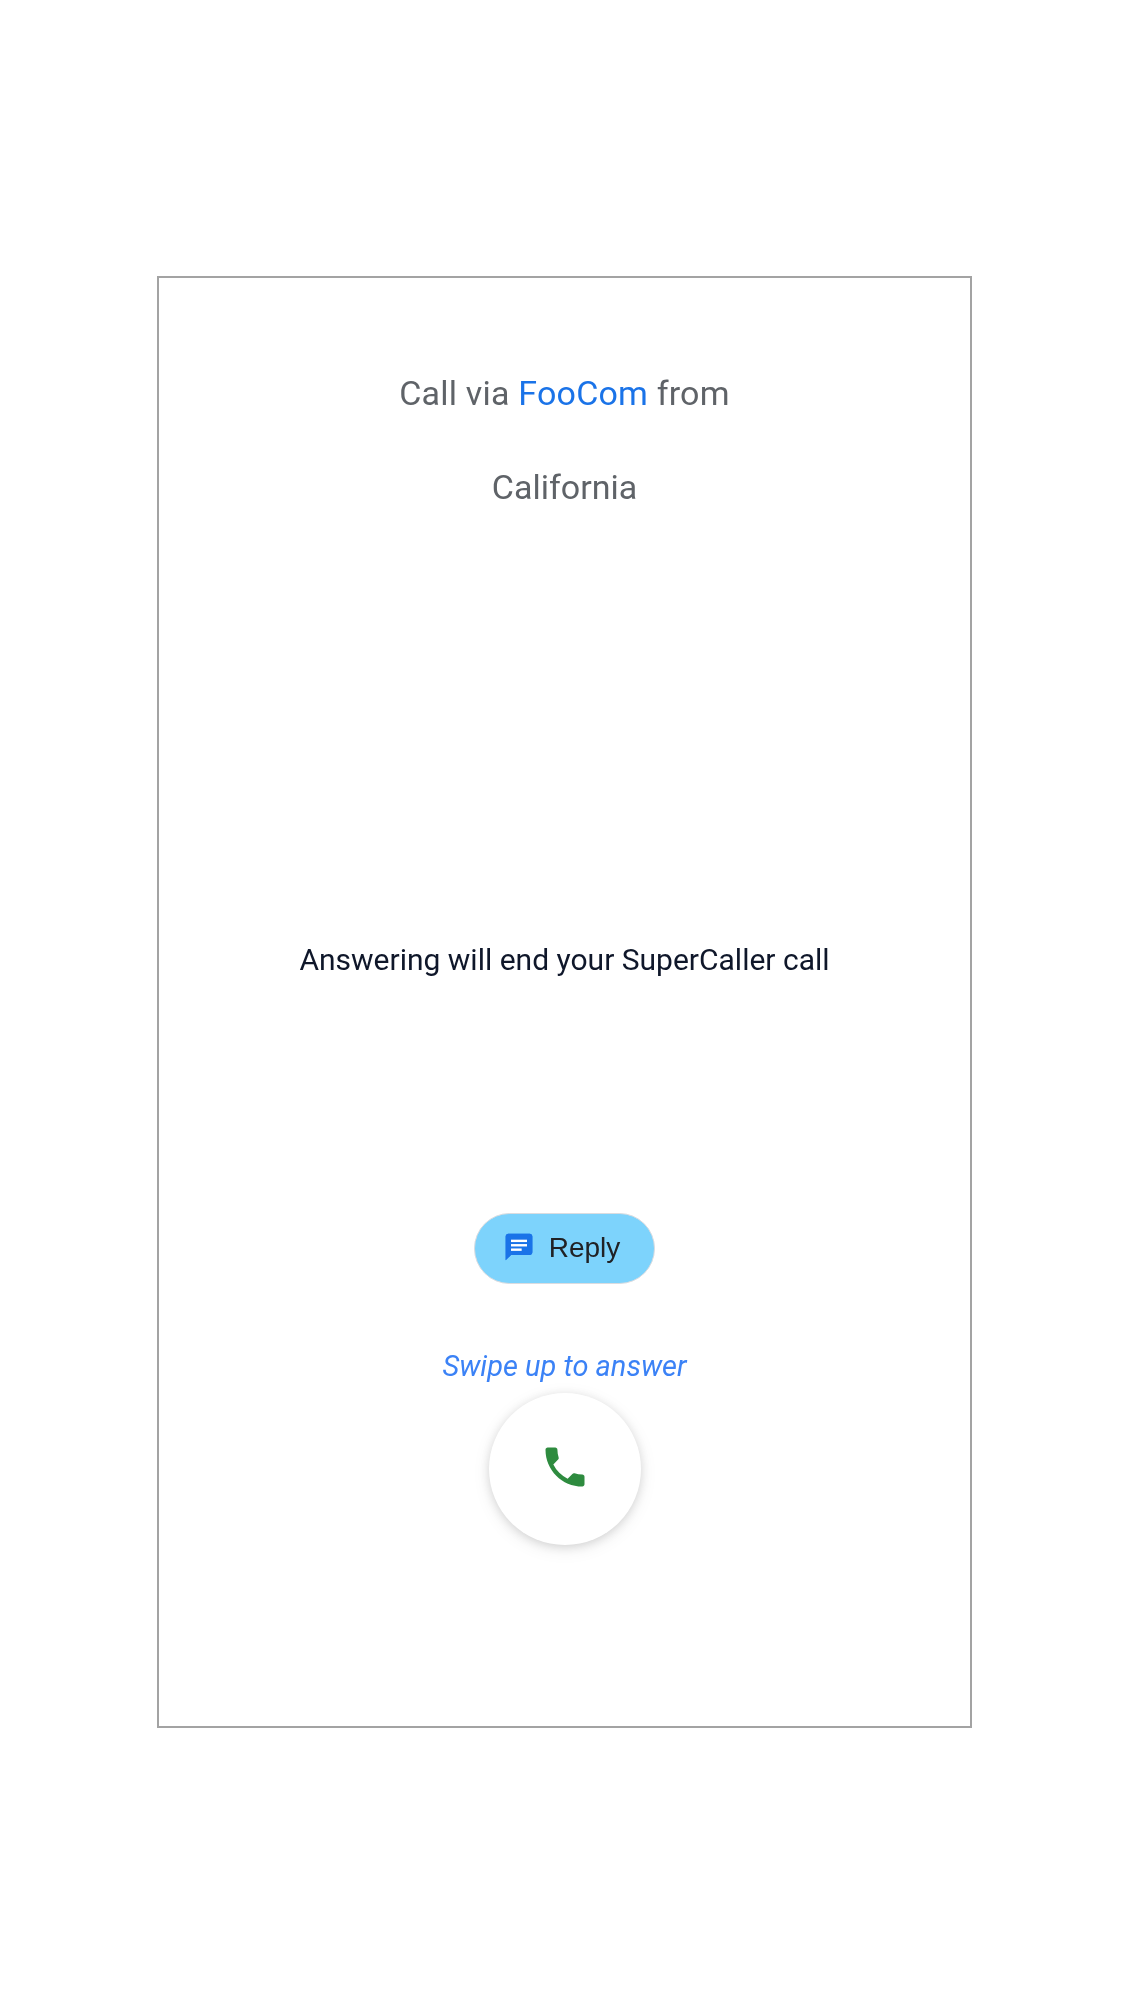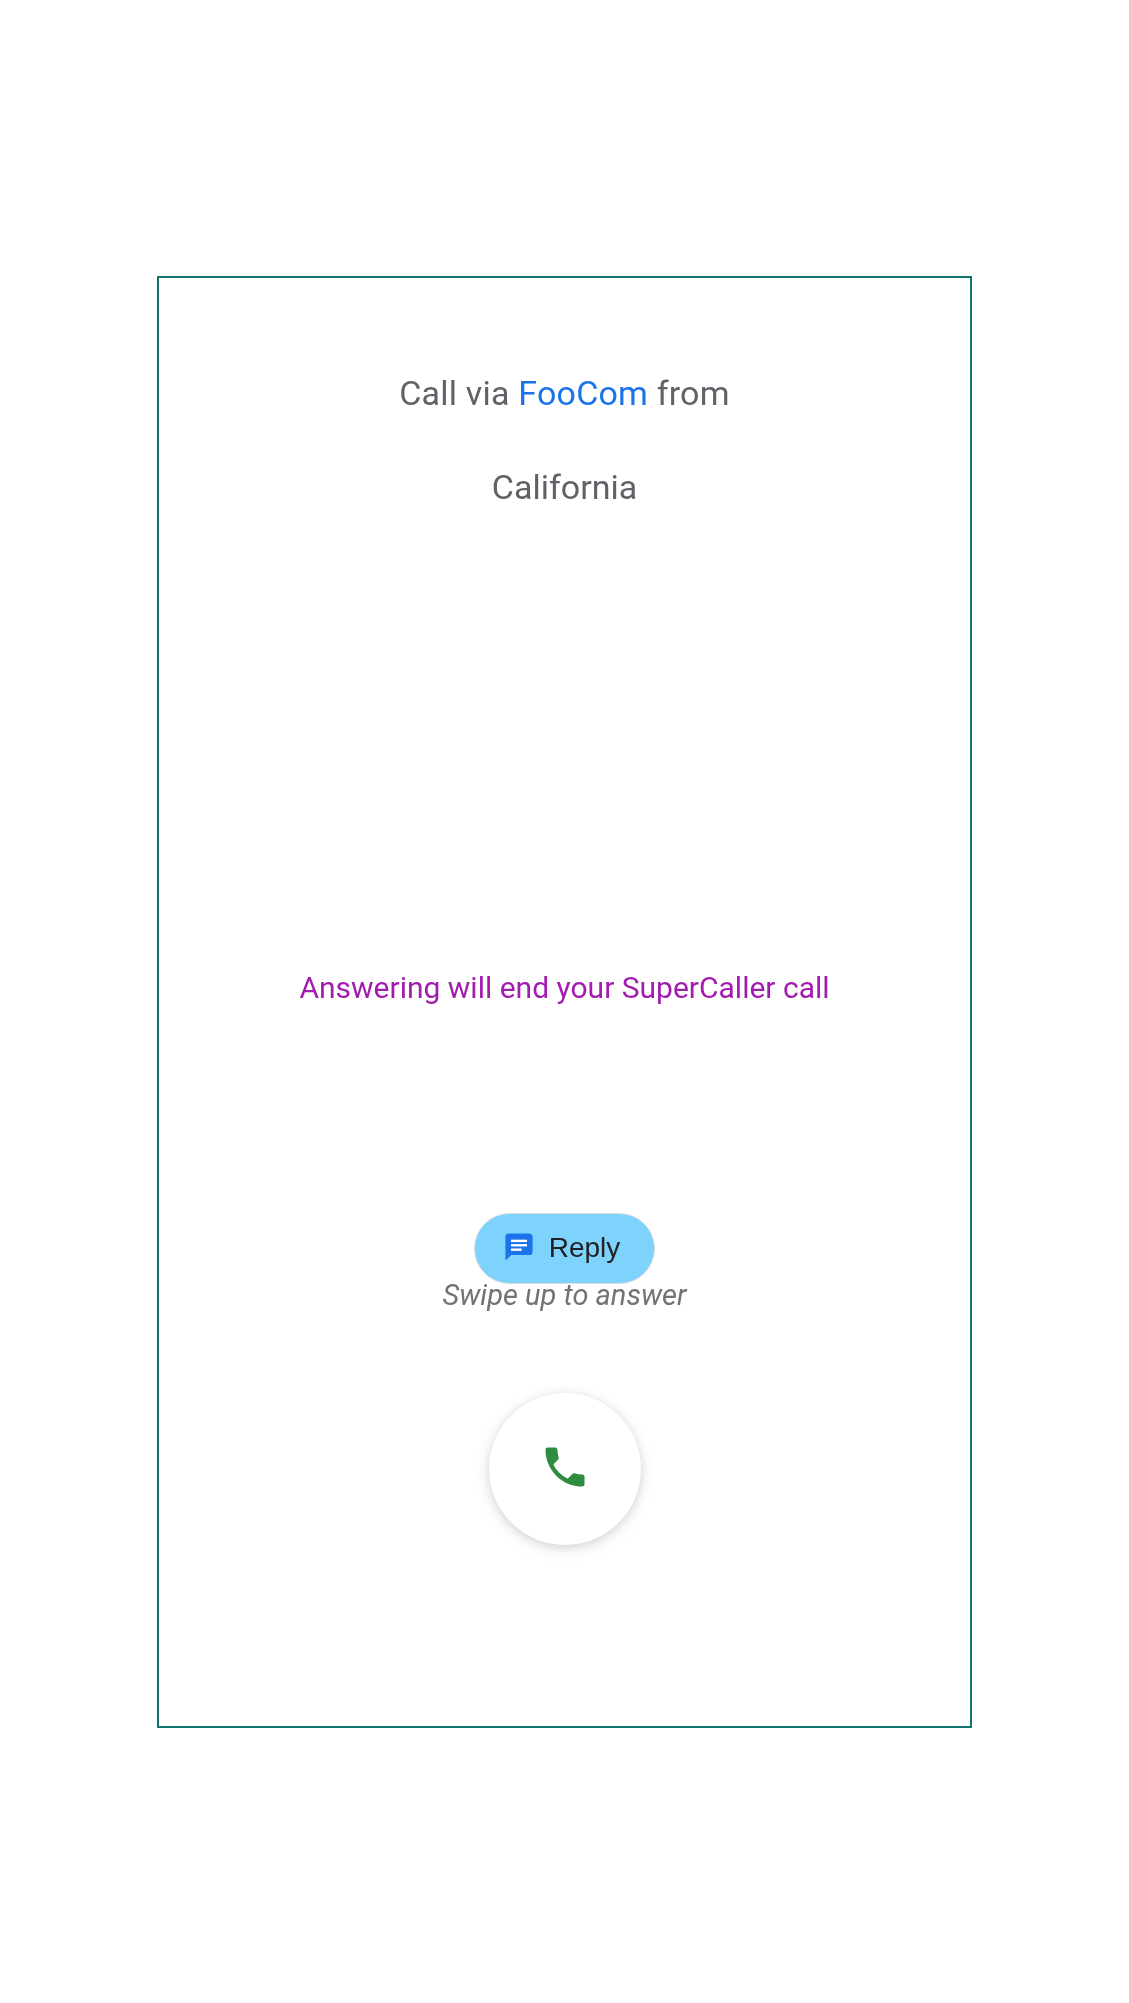--- a/index.html
+++ b/index.html
@@ -12,21 +12,21 @@
       background: #ffffff;
       width: 1129px;
       height: 2003px;
       display: flex;
       justify-content: center;
       align-items: center;
     }
     .device-frame {
       width: 815px;
       height: 1452px;
-      border: 2px solid #0f766e;
+      border: 2px solid #a3a3a3;
       background: #ffffff;
       display: flex;
       flex-direction: column;
       align-items: center;
       position: relative;
     }
     .header-section {
       margin-top: 95px;
       text-align: center;
       width: 100%;
@@ -49,23 +49,23 @@
       letter-spacing: -1px;
     }
     .location {
       font-size: 34px;
       color: #5f6368;
       font-weight: 400;
       margin-top: 54px;
     }
     .warning-message {
       position: absolute;
-      top: 692px;
+      top: 664px;
       font-size: 30px;
-      color: #a21caf;
+      color: #0f172a;
       font-weight: 400;
       text-align: center;
     }
     .reply-button {
       position: absolute;
       top: 935px;
       display: flex;
       align-items: center;
       gap: 14px;
       padding: 17px 34px 17px 28px;
@@ -78,23 +78,23 @@
       width: 32px;
       height: 32px;
     }
     .reply-label {
       font-size: 28px;
       color: #202124;
       font-weight: 500;
     }
     .swipe-hint {
       position: absolute;
-      top: 1000px;
+      top: 1071px;
       font-size: 29px;
-      color: #737373;
+      color: #3b82f6;
       font-style: italic;
       font-weight: 400;
     }
     .answer-button {
       position: absolute;
       top: 1115px;
       width: 152px;
       height: 152px;
       border-radius: 50%;
       background: #ffffff;

